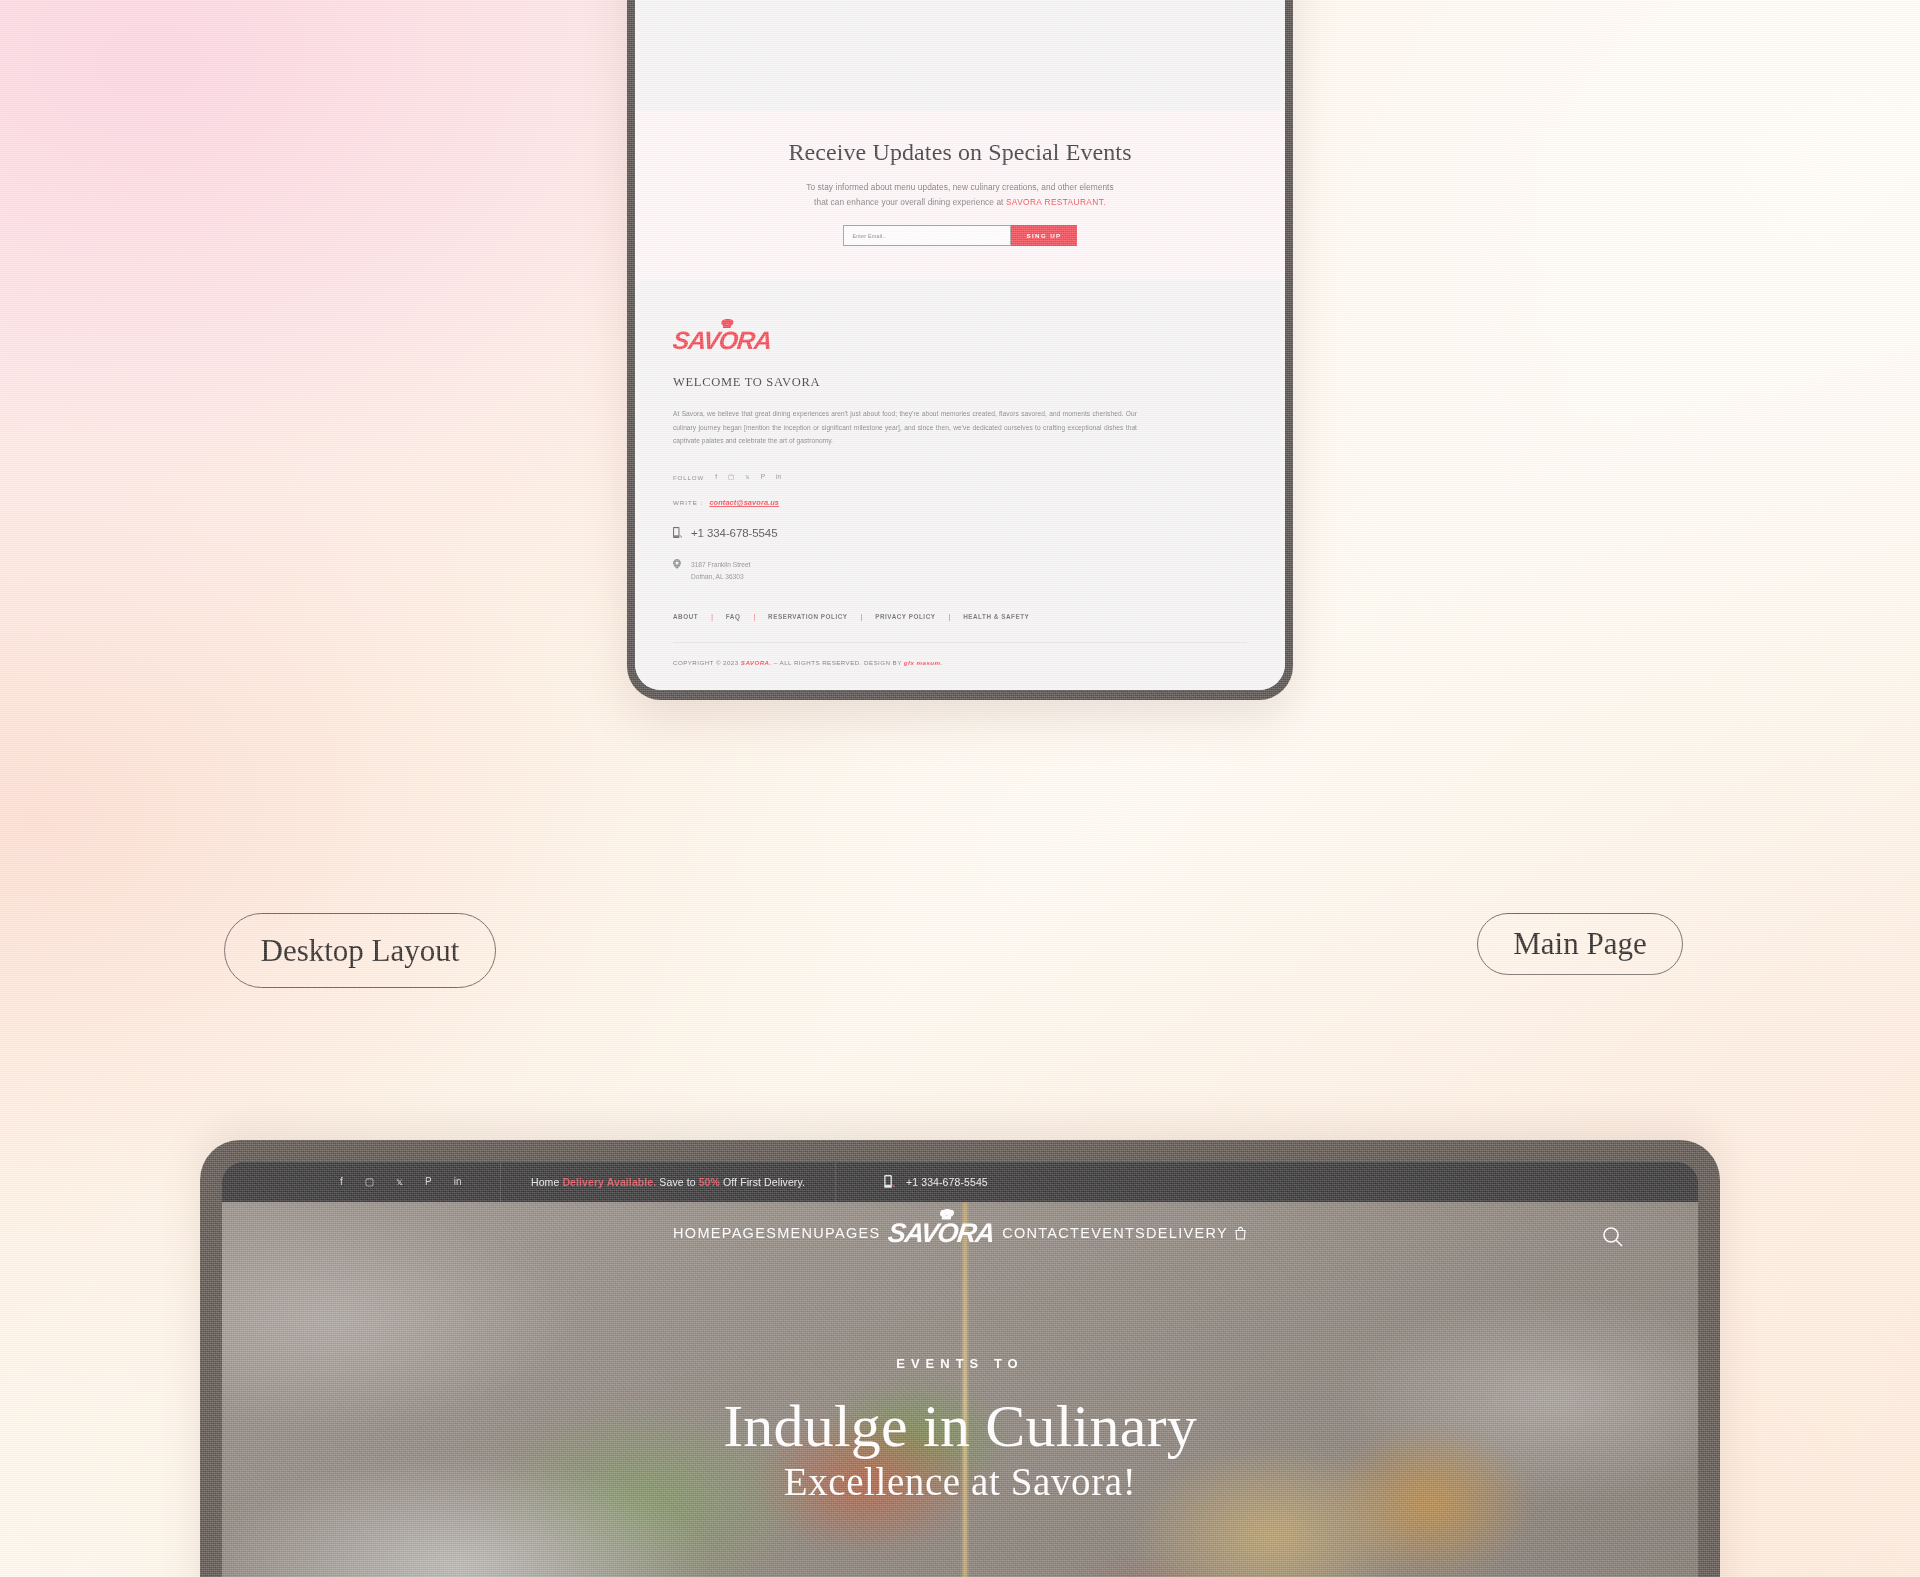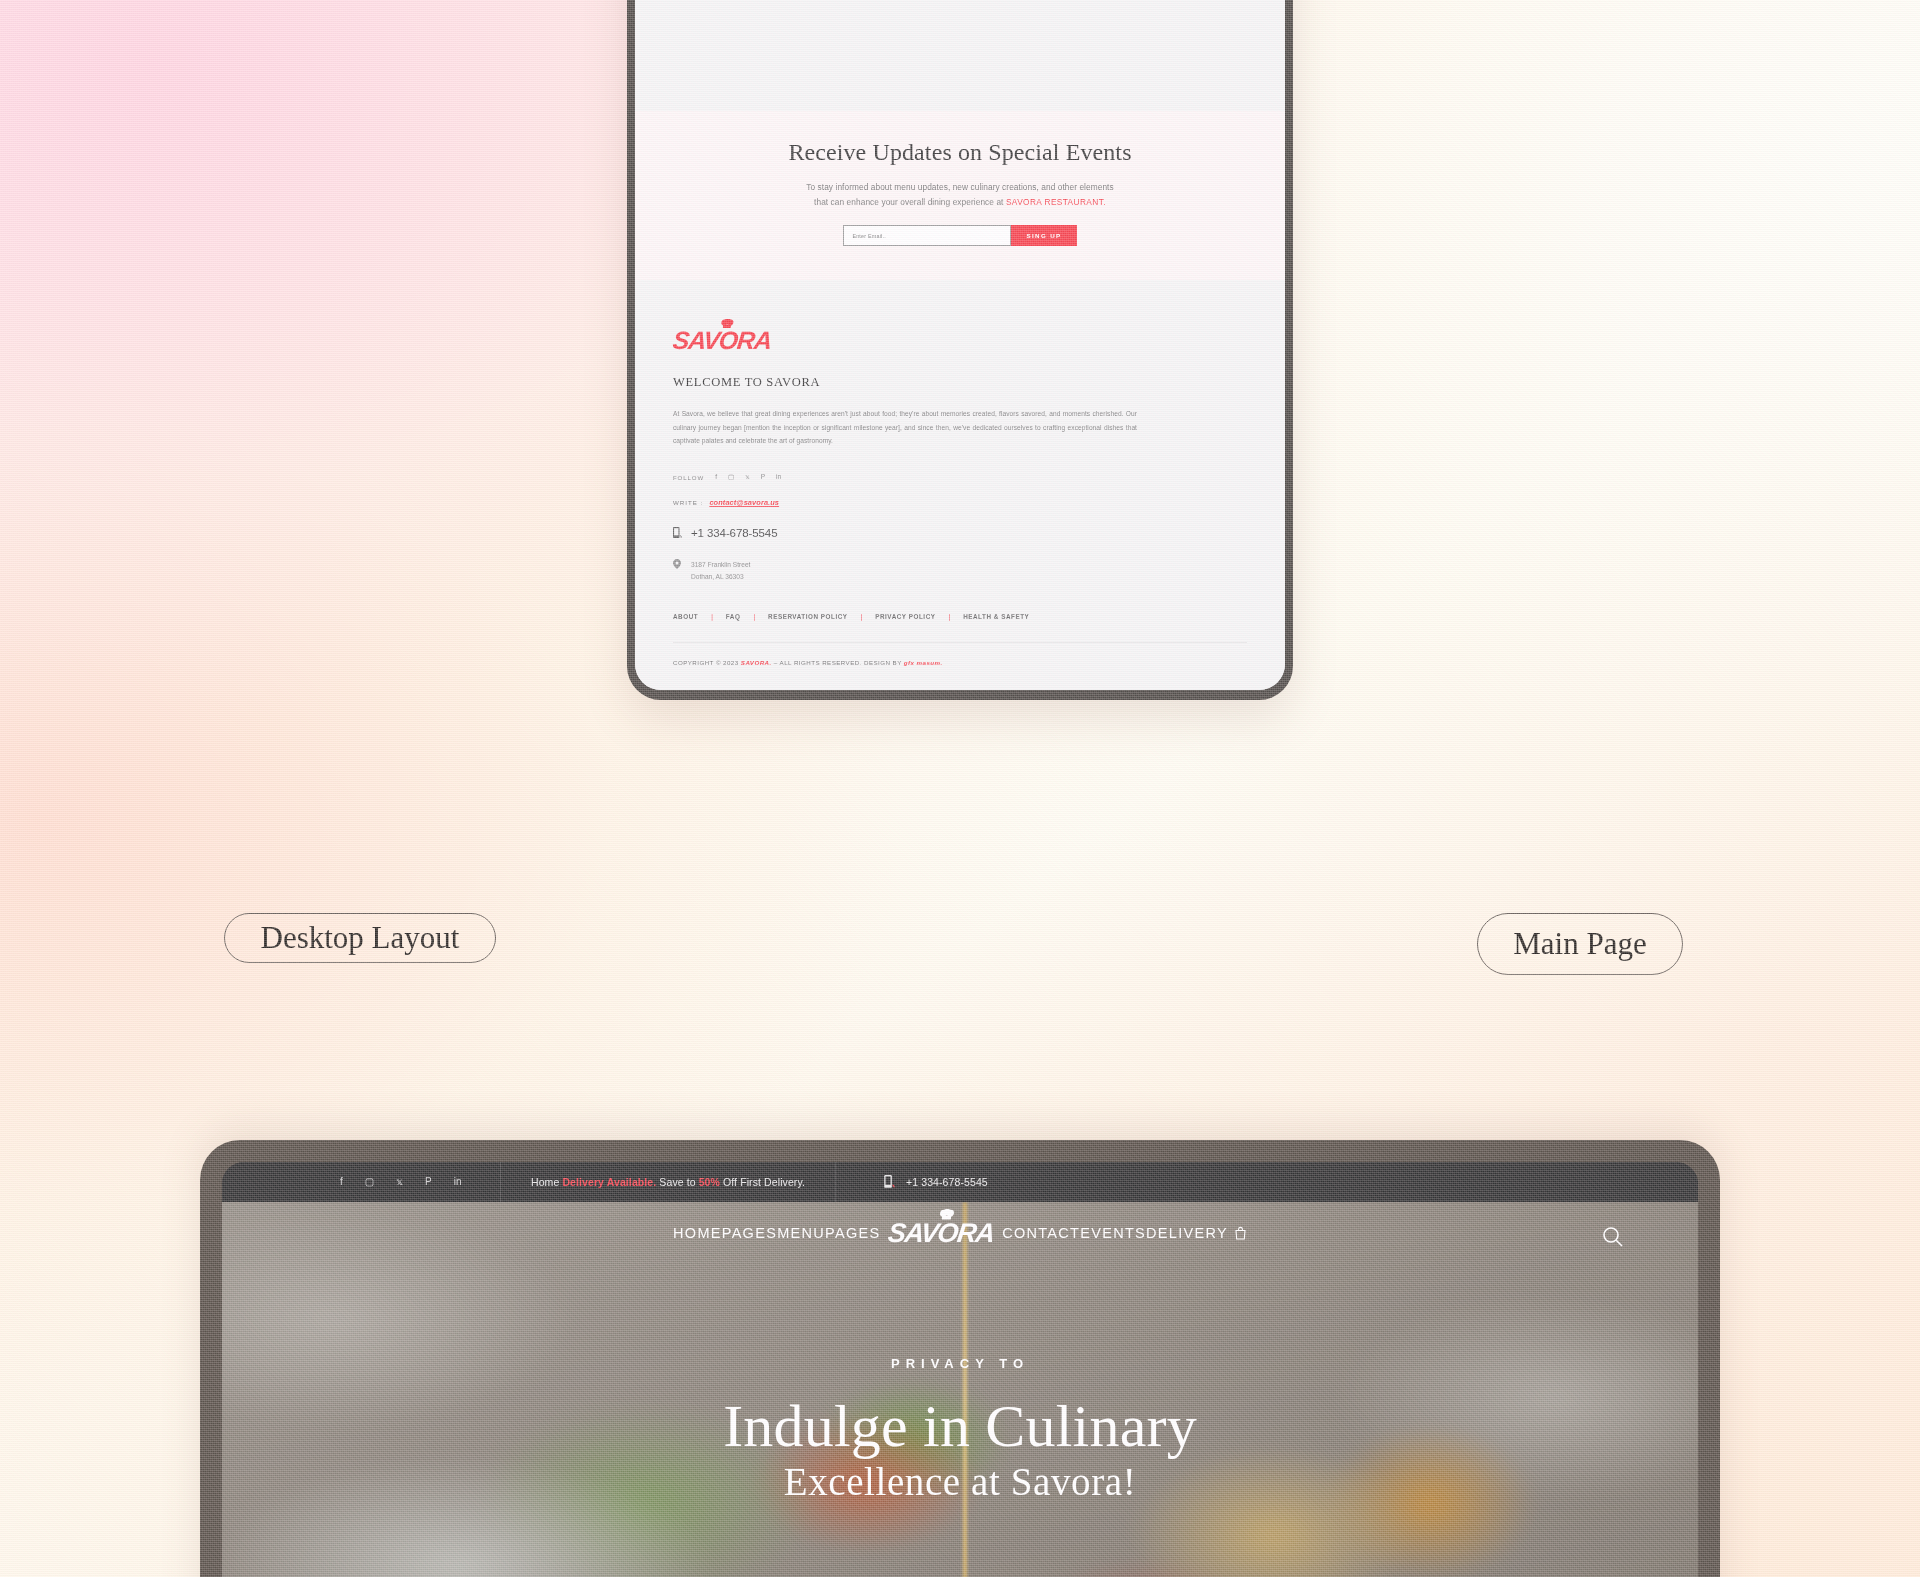--- a/index.html
+++ b/index.html
@@ -99,21 +99,21 @@
   .copy-bar .t { font-size:6.2px; color:#6b6b6b; letter-spacing:.45px; }
   .copy-bar .t .r { color:#f5333f; font-weight:700; font-style:italic; }
   .copy-bar .t .d { color:#f5333f; font-weight:700; font-style:italic; }
 
   
   .pill {
     position:absolute; z-index:30; border:1px solid #5d554e; border-radius:60px;
     background:transparent; display:flex; align-items:center; justify-content:center;
     font-family:"Liberation Serif", serif; color:#16120e;
   }
-  #pill-desktop { left:224px; top:913px; width:272px; height:50px; font-size:31px; }
+  #pill-desktop { left:224px; top:913px; width:272px; height:75px; font-size:31px; }
   #pill-main    { left:1477px; top:913px; width:206px; height:62px; font-size:31px; }
 
   
   .device-bottom {
     position:absolute; left:200px; top:1140px; width:1520px; height:560px;
     background:#4a4138; border-radius:40px 40px 0 0; padding:22px 22px 0;
     box-shadow:0 -10px 40px rgba(120,80,60,.16); z-index:10;
   }
   .device-bottom .screen {
     width:100%; height:100%; border-radius:22px 22px 0 0; overflow:hidden;
@@ -329,21 +329,21 @@
           </svg>
         </a>
       </nav>
 
       <svg class="search-ic" width="22" height="22" viewBox="0 0 22 22">
         <circle cx="9" cy="9" r="7" fill="none" stroke="#fff" stroke-width="1.6"></circle>
         <line x1="14.2" y1="14.2" x2="20" y2="20" stroke="#fff" stroke-width="1.6"></line>
       </svg>
 
       <div class="hero-copy">
-        <div class="kicker">PRIVACY TO</div>
+        <div class="kicker">EVENTS TO</div>
         <h1>
           <span>Indulge in Culinary</span>
           <span class="l2">Excellence at Savora!</span>
         </h1>
       </div>
     </div>
 
   </div>
 </div>
 

